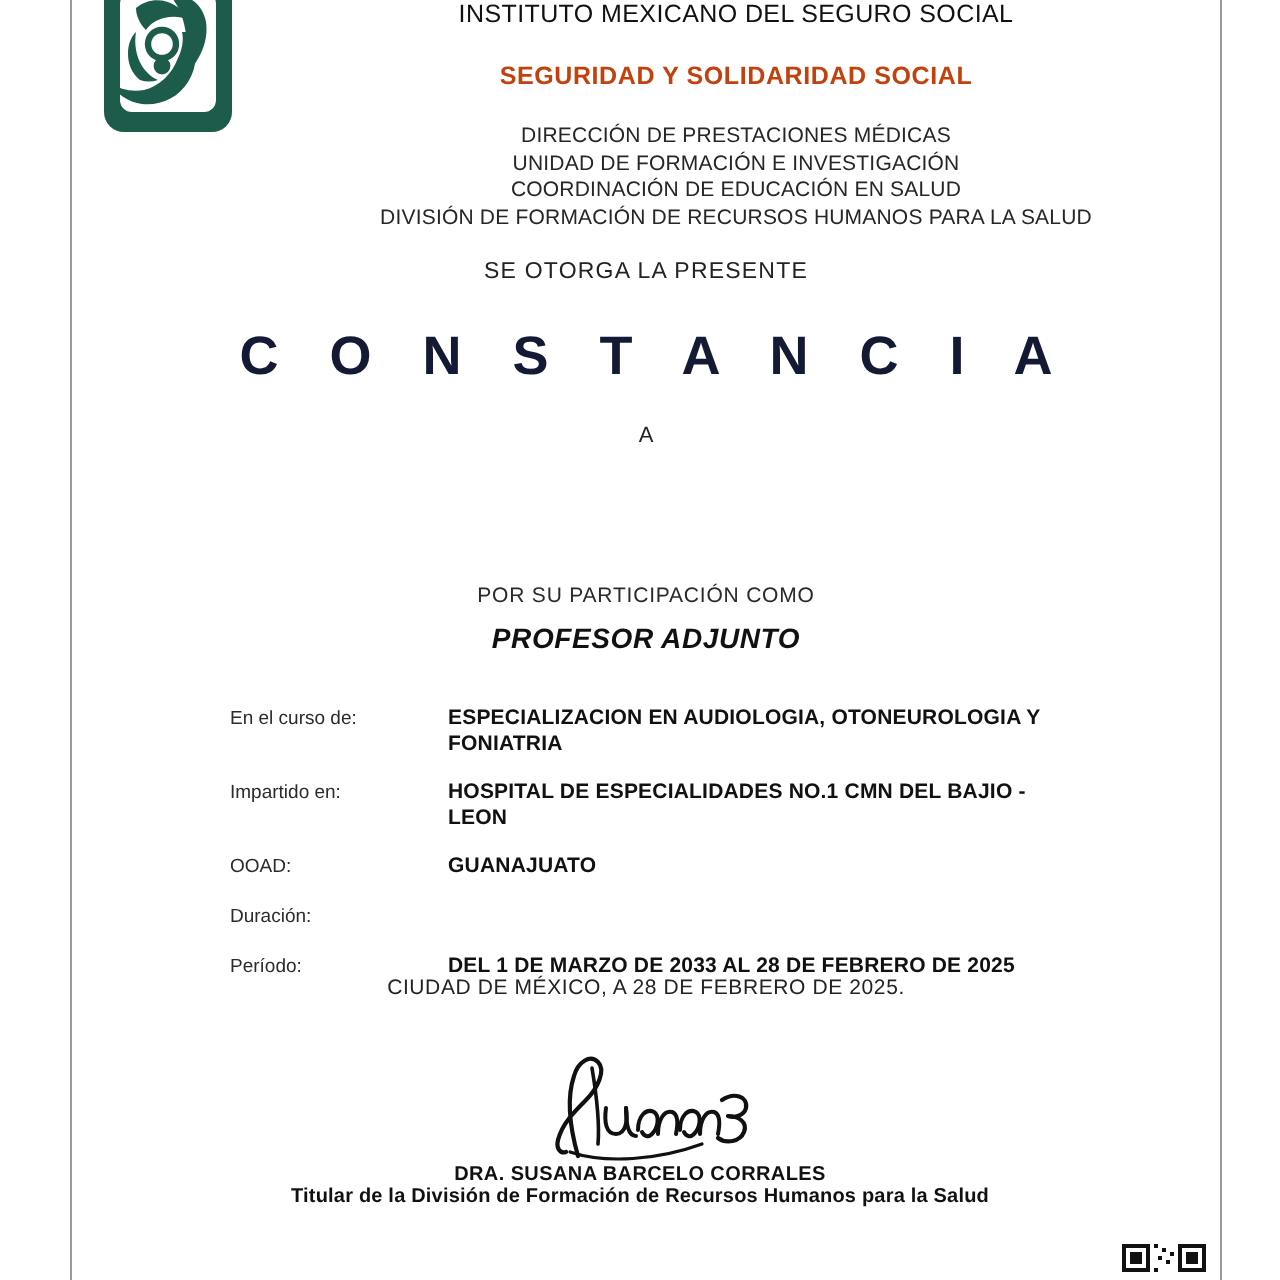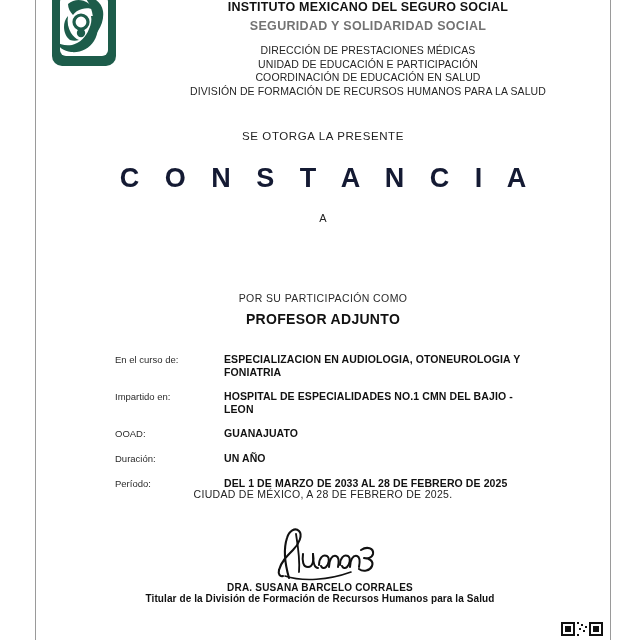--- a/index.html
+++ b/index.html
@@ -52,33 +52,33 @@
 
   #header-text {
     position: absolute;
     left: 90px;
     right: 0;
     top: 0;
     text-align: center;
   }
   .hdr-institute {
     font-size: 12.5px;
-    font-weight: bold;
+    font-weight: normal;
     letter-spacing: .2px;
     line-height: 15px;
     margin: 0 0 1px 0;
     color: #111;
   }
   .hdr-title {
     font-size: 12.5px;
     font-weight: bold;
     letter-spacing: .3px;
     line-height: 15px;
-    margin: 4px;
-    color: #737373;
+    margin: 16px;
+    color: #c2410c;
   }
   .hdr-sub {
     margin-top: 10px;
   }
   .hdr-sub-line {
     font-size: 10.5px;
     line-height: 13.5px;
     letter-spacing: .1px;
     color: #262626;
     white-space: nowrap;
@@ -219,58 +219,57 @@
         <path d="M47 34 c4 8 4 17 -1 25 c-5 8 -14 12 -23 11 c-7 -1 -13 -5 -16 -11 c5 4 11 5 17 4 c8 -2 14 -8 17 -16 c2 -4 3 -9 2 -13 z" fill="#1d5c4a"></path>
         <path d="M22 58 c-4 -3 -6 -8 -6 -13 c0 -4 1 -8 4 -11 c-1 6 0 12 3 17 c2 3 5 6 8 7 c-3 1 -6 1 -9 0 z" fill="#1d5c4a"></path>
       </svg>
     </div>
 
     <div id="header-text">
       <div class="hdr-institute">INSTITUTO MEXICANO DEL SEGURO SOCIAL</div>
       <div class="hdr-title">SEGURIDAD Y SOLIDARIDAD SOCIAL</div>
       <div class="hdr-sub">
         <div class="hdr-sub-line">DIRECCIÓN DE PRESTACIONES MÉDICAS</div>
-        <div class="hdr-sub-line">UNIDAD DE EDUCACIÓN E PARTICIPACIÓN</div>
+        <div class="hdr-sub-line">UNIDAD DE FORMACIÓN E INVESTIGACIÓN</div>
         <div class="hdr-sub-line">COORDINACIÓN DE EDUCACIÓN EN SALUD</div>
         <div class="hdr-sub-line">DIVISIÓN DE FORMACIÓN DE RECURSOS HUMANOS PARA LA SALUD</div>
       </div>
     </div>
   </div>
 
   <div class="center-line constancia" style="top:163px;">C O N S T A N C I A</div>
 
   <div class="center-line awards-text" style="top:130px;">SE OTORGA LA PRESENTE</div>
 
   <div class="center-line small-a" style="top:212px;">A</div>
 
 
   <div class="center-line participation-label" style="top:292px;">POR SU PARTICIPACIÓN COMO</div>
 
-  <div class="center-line role" style="top:311px;">PROFESOR ADJUNTO</div>
+  <div class="center-line role" style="top:311px;font-style:italic;">PROFESOR ADJUNTO</div>
 
   <div id="fields">
 
     <div class="field-row">
       <div class="field-label">En el curso de:</div>
       <div class="field-value">ESPECIALIZACION EN AUDIOLOGIA, OTONEUROLOGIA Y FONIATRIA</div>
     </div>
 
     <div class="field-row">
       <div class="field-label">Impartido en:</div>
       <div class="field-value">HOSPITAL DE ESPECIALIDADES NO.1 CMN DEL BAJIO - LEON</div>
     </div>
 
     <div class="field-row">
       <div class="field-label">OOAD:</div>
       <div class="field-value">GUANAJUATO</div>
     </div>
 
     <div class="field-row">
       <div class="field-label">Duración:</div>
-      <div class="field-value">UN AÑO</div>
     </div>
 
     <div class="field-row">
       <div class="field-label">Período:</div>
       <div class="field-value">DEL 1 DE MARZO DE 2033 AL 28 DE FEBRERO DE 2025</div>
     </div>
 
   </div>
 
   <div class="center-line place-date" style="top:488px;">CIUDAD DE MÉXICO, A 28 DE FEBRERO DE 2025.</div>

